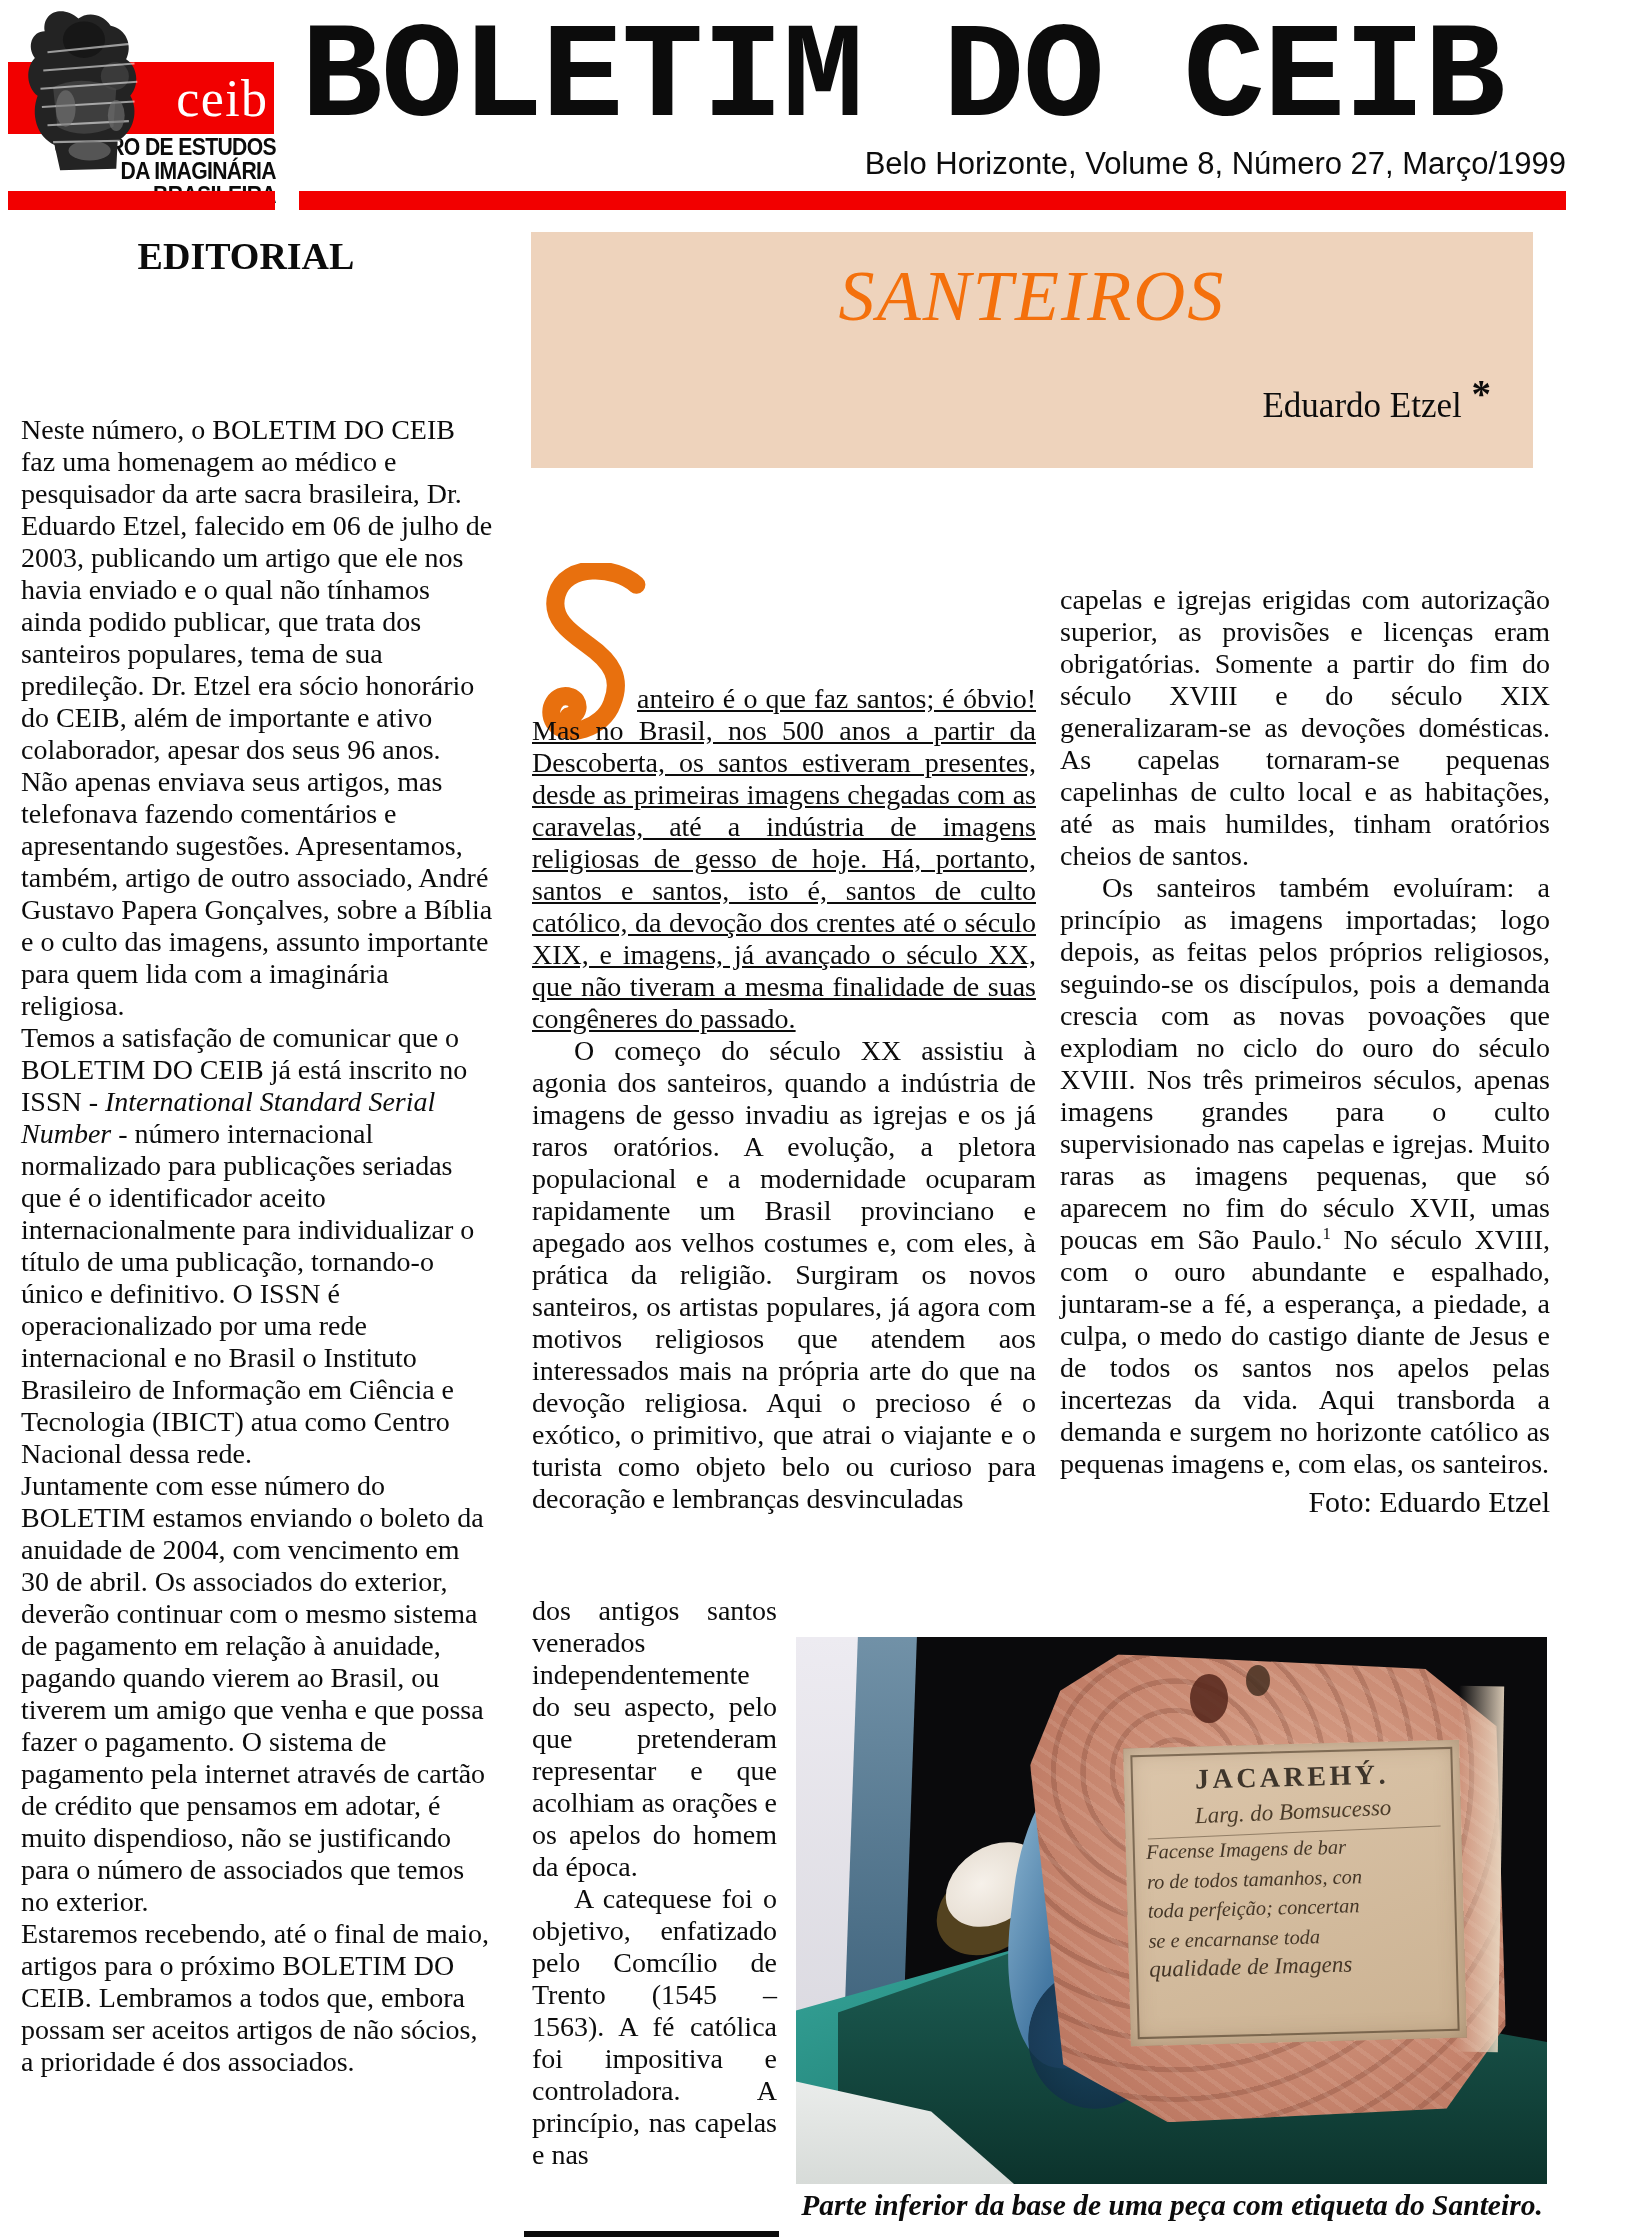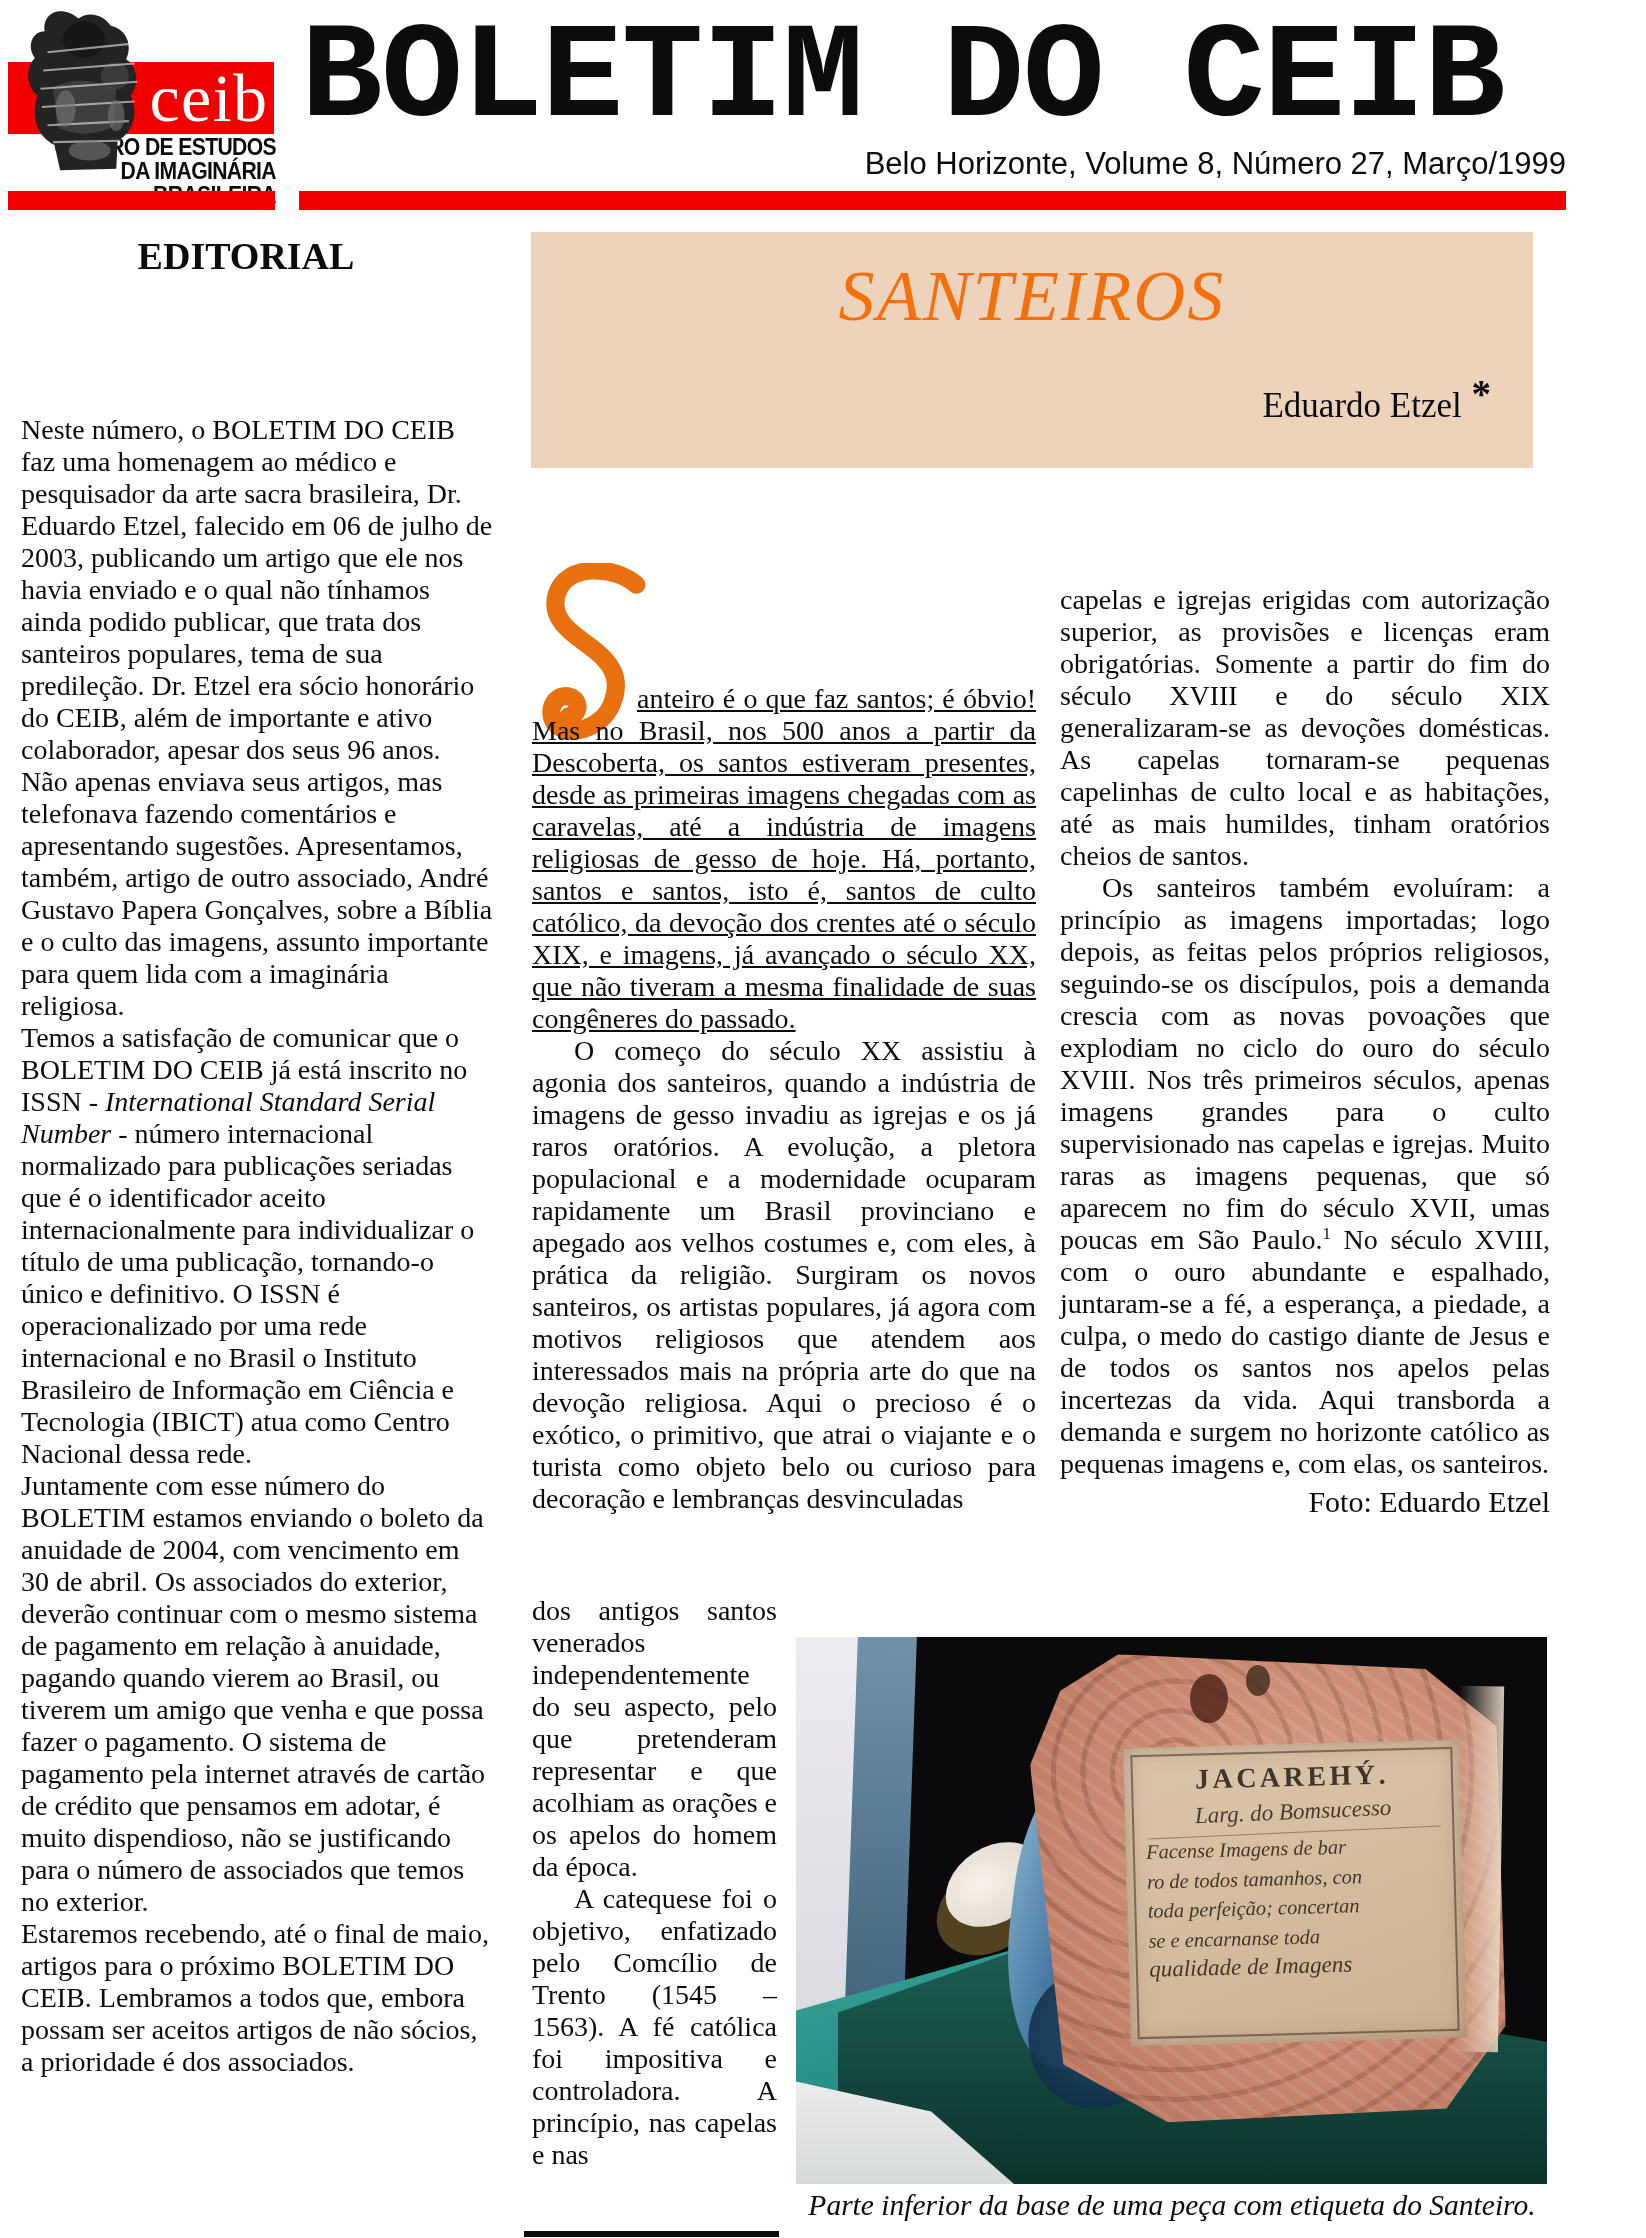--- a/index.html
+++ b/index.html
@@ -3,21 +3,21 @@
 <meta charset="utf-8">
 <style>
   html,body{margin:0;padding:0;background:#888;}
   #page{position:relative;width:1646px;height:2239px;background:#ffffff;overflow:hidden;
         font-family:"Liberation Serif", serif;color:#0c0c0c;}
   .abs{position:absolute;}
 
   
   #logo-red-box{left:8.4px;top:62px;width:266px;height:72px;background:#f20000;}
   #logo-acronym{left:8.4px;top:62px;width:260px;height:72px;line-height:73px;text-align:right;
-                color:#ffffff;font-size:68px;font-family:"Liberation Serif",serif;letter-spacing:1.4px;}
+                color:#ffffff;font-size:52px;font-family:"Liberation Serif",serif;letter-spacing:1.4px;}
   #logo-org{left:7px;top:135px;width:269px;text-align:right;font-family:"Liberation Sans",sans-serif;
             font-weight:bold;font-size:23px;line-height:24px;letter-spacing:-0.7px;
             transform:scaleX(.92);transform-origin:100% 0;}
   #statue{left:11.3px;top:2.8px;}
   #red-bar-left{left:8.4px;top:191px;width:267px;height:19px;background:#f20000;}
   #red-bar-right{left:299px;top:191px;width:1267px;height:19px;background:#f20000;}
   #masthead-title{left:301px;top:11.3px;width:1266px;font-family:"Liberation Mono",monospace;
                   font-weight:bold;font-size:136px;line-height:1.0;white-space:nowrap;letter-spacing:-1.4px;}
   #masthead-issue{left:301px;top:146px;width:1265px;text-align:right;
                   font-family:"Liberation Sans",sans-serif;font-size:31px;}
@@ -86,21 +86,21 @@
       box-shadow:inset 0 0 24px rgba(92,62,40,.35);}
   #label-inner{position:absolute;left:7px;top:7px;right:7px;bottom:7px;
       border:2.1px solid rgba(62,46,28,.55);}
   #label-title{margin:8.4px 5.6px 0 5.6px;text-align:center;font-weight:bold;font-size:28px;
       letter-spacing:3.5px;color:#3e352b;}
   #label-script{margin:5.6px 12.7px 0 12.7px;text-align:center;font-style:italic;font-size:23px;color:#4a3b29;
       border-bottom:1.4px solid rgba(62,46,28,.45);padding-bottom:7px;transform:rotate(-1deg);}
   .label-line{margin:1.4px 11.3px 0 11.3px;font-style:italic;font-size:20.4px;line-height:28px;color:#443627;}
   .label-line.big{font-size:23px;}
 
-  #photo-caption{left:788px;top:2189px;width:768px;text-align:center;font-weight:normal;font-style:italic;
+  #photo-caption{left:788px;top:2189px;width:768px;text-align:center;font-weight:bold;font-style:italic;
       font-size:29.5px;white-space:nowrap;}
   #bottom-rule{left:524px;top:2231px;width:255px;height:5.6px;background:#0b0b0b;}
 </style>
 </head>
 <body>
 
 <div id="page">
 
   <div class="abs" id="logo-red-box"></div>
   <div class="abs" id="logo-acronym">ceib</div>

